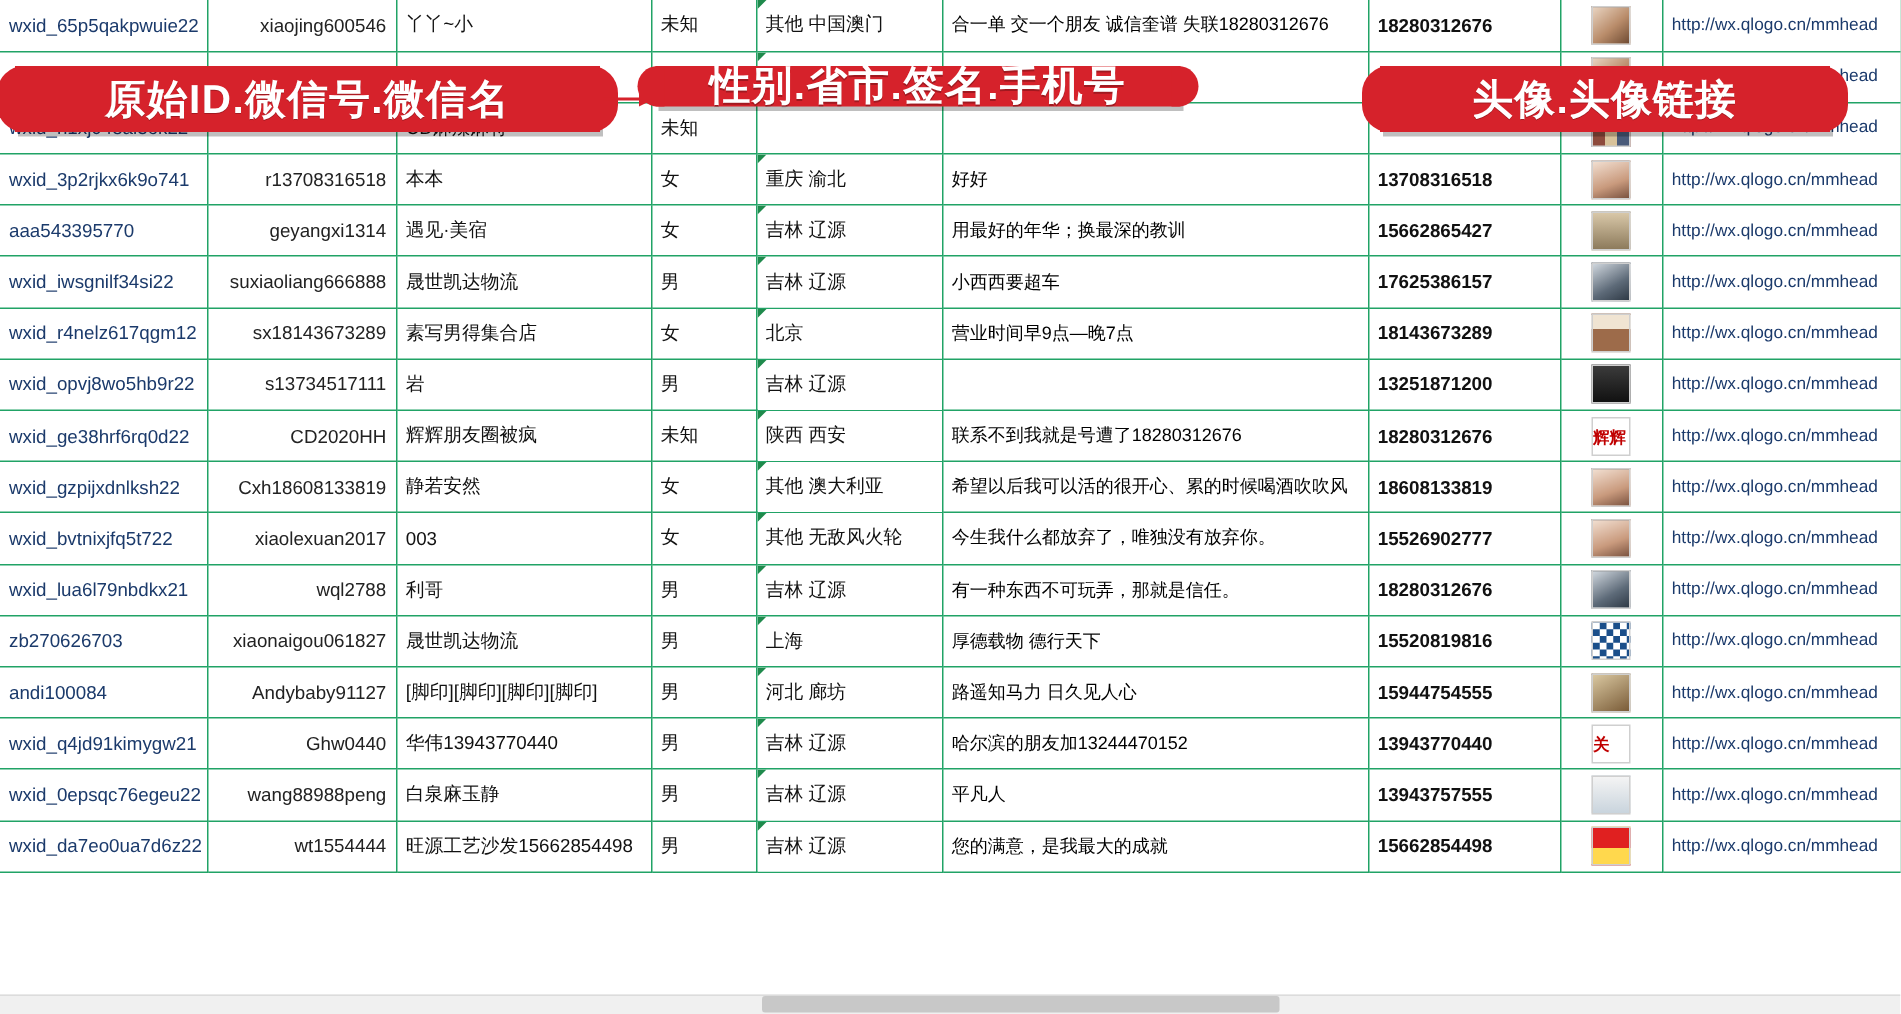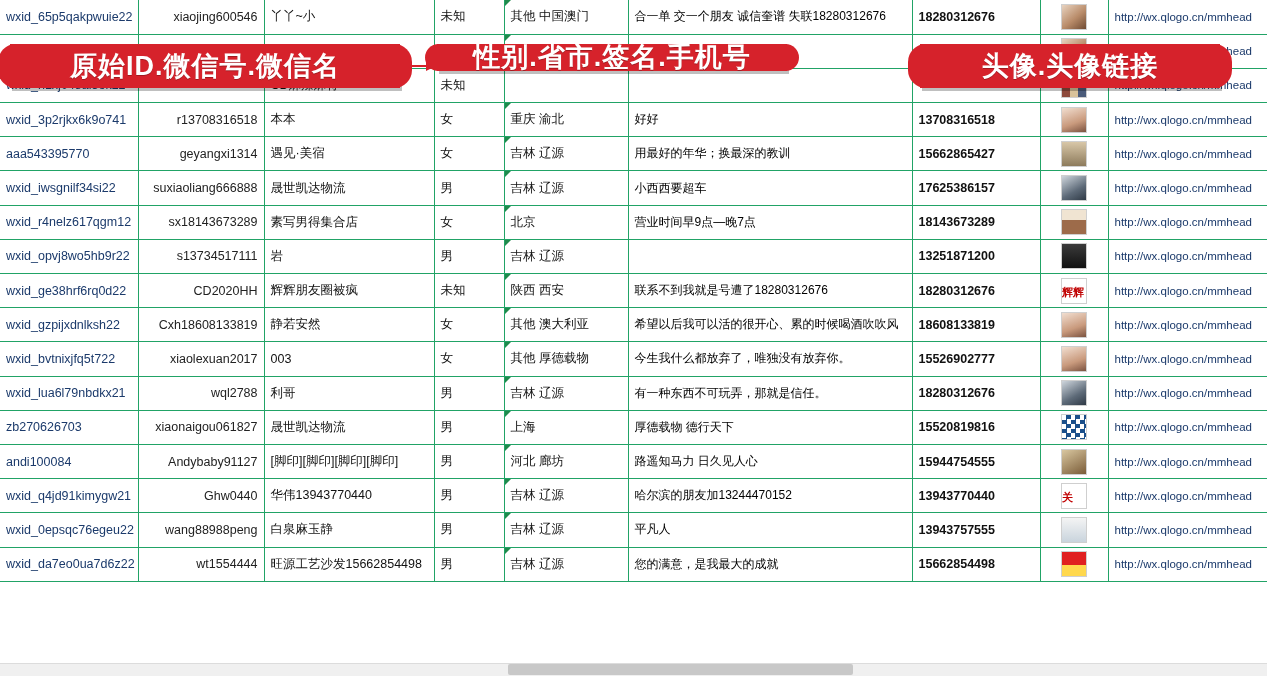--- a/index.html
+++ b/index.html
@@ -293,21 +293,21 @@
           <td class="avatar">
             <div class="av" style="background: linear-gradient(160deg, rgb(241, 222, 208), rgb(201, 154, 125) 60%, rgb(123, 83, 64));"></div>
           </td>
           <td class="link">http://wx.qlogo.cn/mmhead</td>
         </tr>
         <tr>
           <td class="id">wxid_bvtnixjfq5t722</td>
           <td class="wxid">xiaolexuan2017</td>
           <td class="name">003</td>
           <td class="sex">女</td>
-          <td class="prov flag">其他 厚德载物</td>
+          <td class="prov flag">其他 无敌风火轮</td>
           <td class="sign">今生我什么都放弃了，唯独没有放弃你。</td>
           <td class="phone">15526902777</td>
           <td class="avatar">
             <div class="av" style="background: linear-gradient(160deg, rgb(241, 222, 208), rgb(201, 154, 125) 60%, rgb(123, 83, 64));"></div>
           </td>
           <td class="link">http://wx.qlogo.cn/mmhead</td>
         </tr>
         <tr>
           <td class="id">wxid_lua6l79nbdkx21</td>
           <td class="wxid">wql2788</td>

